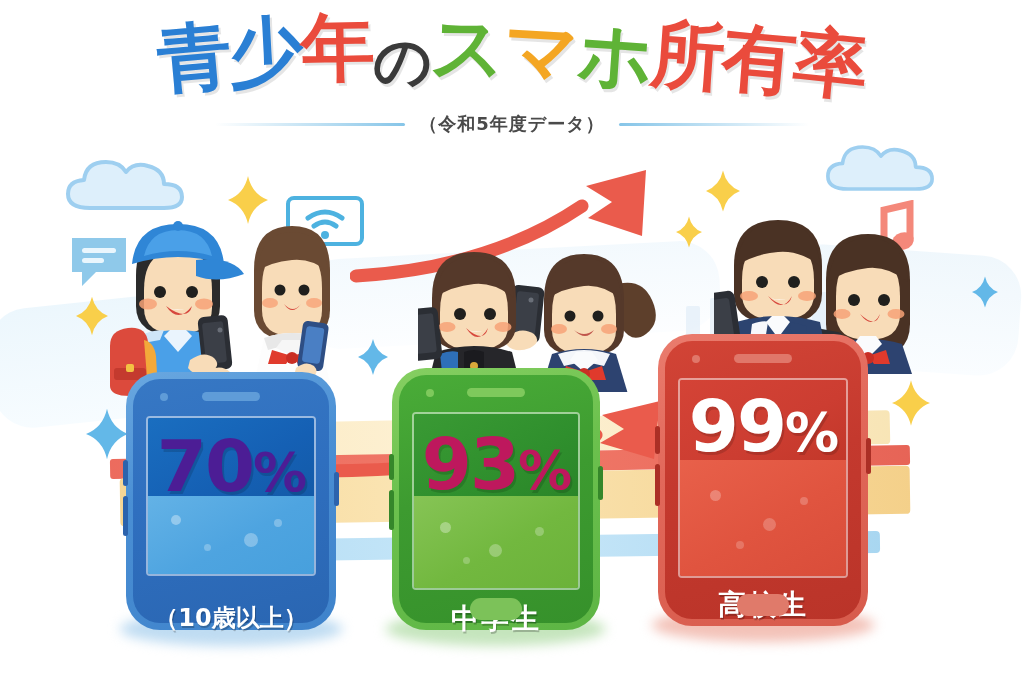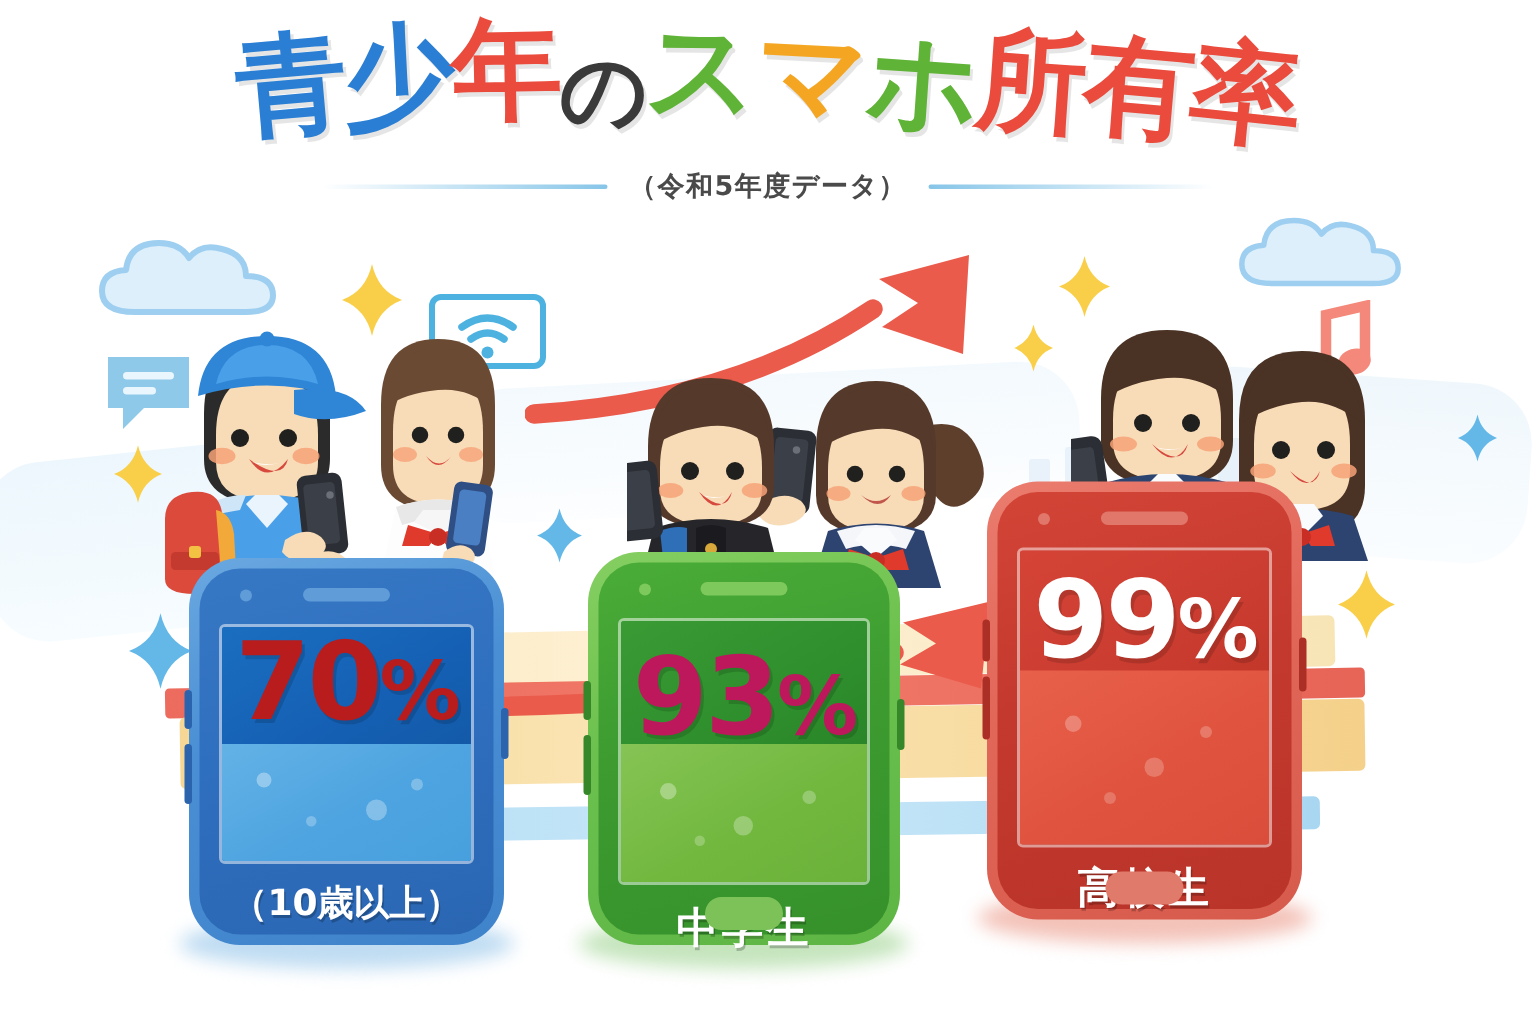--- a/index.html
+++ b/index.html
@@ -86,21 +86,21 @@
   .cam { position:absolute; top:21px; width:8px; height:8px; border-radius:50%; }
   .home { position:absolute; left:50%; transform:translateX(-50%); bottom:10px;
       width:52px; height:22px; border-radius:12px; }
   .pct { position:absolute; left:0; right:0; text-align:center;
       font-size:72px; font-weight:bold; line-height:1;
       text-shadow:2px 3px 0 rgba(0,0,0,.14); letter-spacing:-2px; }
   .pct .small { font-size:54px; }
   .label-area { position:absolute; left:0; right:0; text-align:center; color:#fff; }
   .label-main { font-size:28px; font-weight:bold; letter-spacing:2px;
       text-shadow:1px 2px 0 rgba(0,0,0,.22); }
-  .label-sub { font-size:24px; font-weight:bold; letter-spacing:0px; margin-top:2px;
+  .label-sub { font-size:24px; font-weight:bold; letter-spacing:0px; margin-top:18px;
       text-shadow:1px 2px 0 rgba(0,0,0,.22); }
   .side-btn { position:absolute; border-radius:3px; }
 </style>
 </head>
 <body>
 
 <div id="stage">
 
   <div>
     <div class="band sky-left"></div>
@@ -345,21 +345,21 @@
     <div class="side-btn" style="right:-3px;top:100px;width:5px;height:34px;background:#2c63ad;"></div>
 
     <div class="screen" style="height:160px;border:2px solid rgba(255,255,255,.5);">
       <div class="screen-top" style="height:82px;background:linear-gradient(150deg,#1a6ec0,#1560b4 60%,#135aa8);"></div>
       <div class="screen-bot" style="height:78px;background:linear-gradient(150deg,#63b2e6,#4ea4e0 55%,#47a0dd);">
         <div style="position:absolute;left:14%;top:24%;width:10px;height:10px;border-radius:50%;background:rgba(255,255,255,.35);"></div>
         <div style="position:absolute;left:58%;top:48%;width:14px;height:14px;border-radius:50%;background:rgba(255,255,255,.30);"></div>
         <div style="position:absolute;left:76%;top:30%;width:8px;height:8px;border-radius:50%;background:rgba(255,255,255,.28);"></div>
         <div style="position:absolute;left:34%;top:62%;width:7px;height:7px;border-radius:50%;background:rgba(255,255,255,.26);"></div>
       </div>
-      <div class="pct" style="top:0;color:#b91c1c;">
+      <div class="pct" style="top:12px;color:#4c1d95;">
         <span>70</span><span class="small">%</span>
       </div>
     </div>
 
     <div class="label-area" style="top:212px;">
       <div class="label-sub">（10歳以上）</div>
     </div>
   </div>
 
   <div class="phone" style="left:392px;top:368px;width:208px;height:262px;">
@@ -384,21 +384,21 @@
         <span>93</span><span class="small">%</span>
       </div>
     </div>
 
     <div class="label-area" style="top:232px;">
       <div class="label-main">中学生</div>
     </div>
     <div class="home" style="background:#7cc259;"></div>
   </div>
 
-  <div class="phone" style="left:658px;top:321px;width:210px;height:292px;">
+  <div class="phone" style="left:658px;top:334px;width:210px;height:292px;">
     <div class="shadow-ell" style="background:#f3c2b8;"></div>
     <div class="body-outer" style="background:linear-gradient(160deg,#ea7c6e,#e2685a 40%,#d75b4c);"></div>
     <div class="body-inner" style="background:linear-gradient(165deg,#d24436,#c4392e 45%,#ba3429);"></div>
     <div class="speaker" style="background:#e0776a;"></div>
     <div class="cam" style="left:34px;background:#e0776a;"></div>
     <div class="side-btn" style="left:-3px;top:92px;width:5px;height:28px;background:#ab2f25;"></div>
     <div class="side-btn" style="left:-3px;top:130px;width:5px;height:42px;background:#ab2f25;"></div>
     <div class="side-btn" style="right:-3px;top:104px;width:5px;height:36px;background:#ab2f25;"></div>
 
     <div class="screen" style="height:200px;border:2px solid rgba(255,255,255,.5);">

